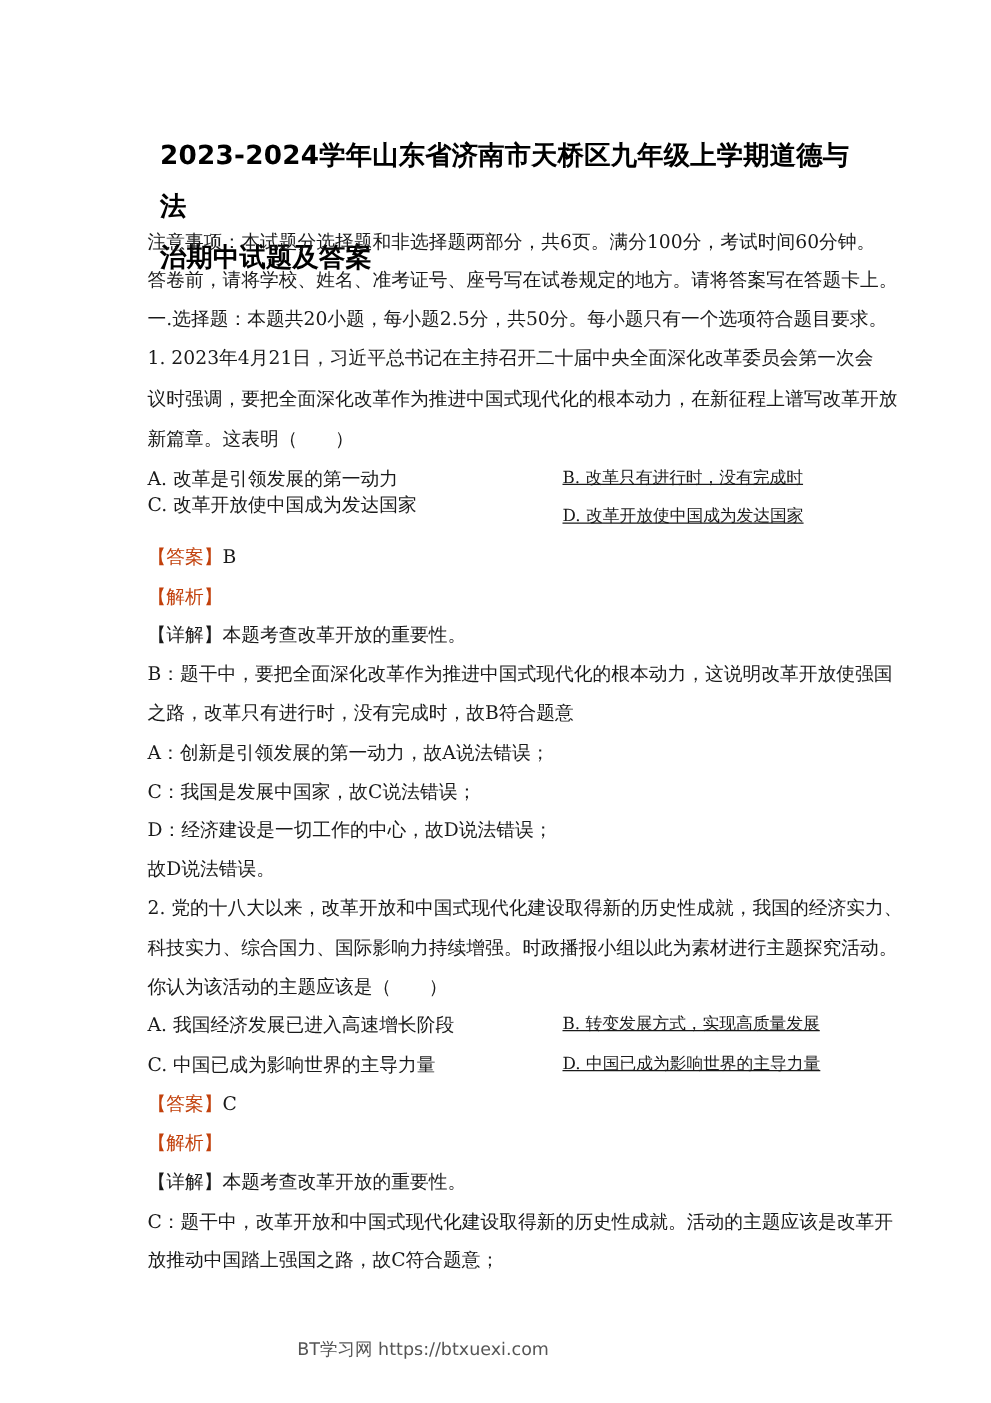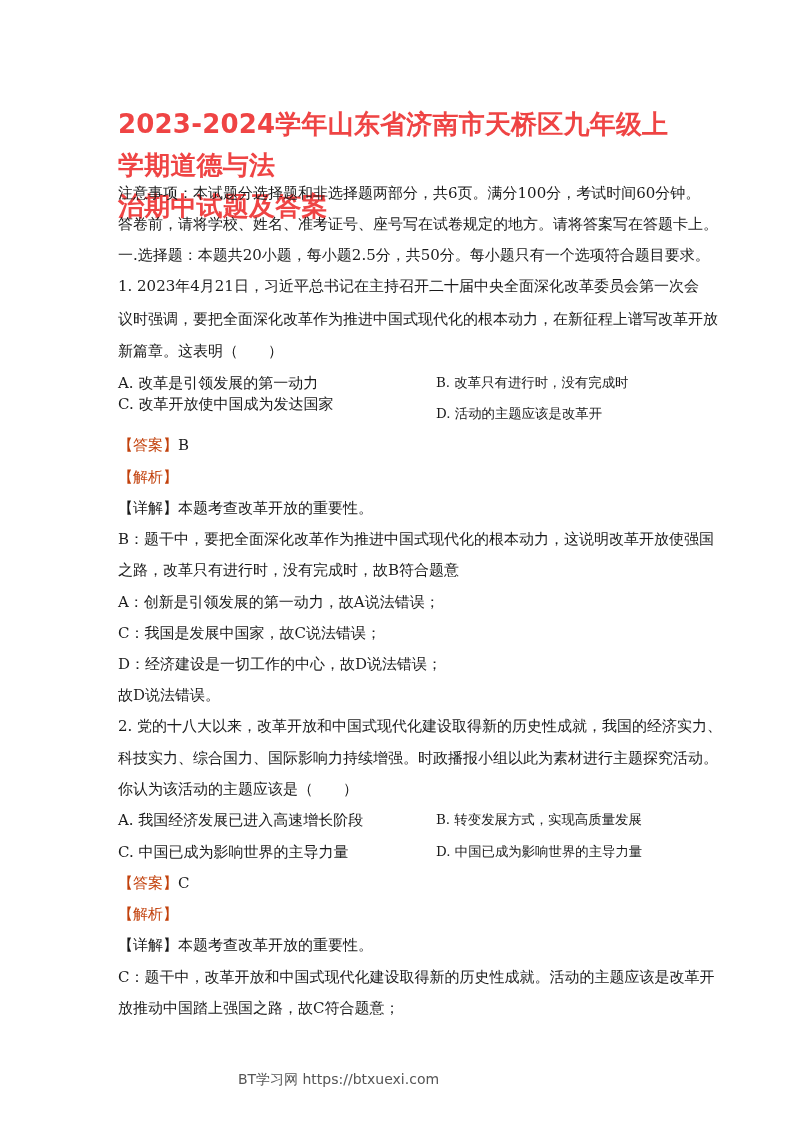--- a/index.html
+++ b/index.html
@@ -1,22 +1,22 @@
 <!DOCTYPE html>
 <html><head>
 <meta charset="utf-8">
 <style>
   html, body { margin: 0; padding: 0; background: #ffffff; }
   body { width: 793px; height: 1122px; position: relative; overflow: hidden;
          font-family: "DejaVu Serif", "Liberation Serif", serif; color: #1a1a1a; }
-  .title { position: absolute; left: 118px; top: 104px; width: 570px;
+  .title { position: absolute; left: 128px; top: 104px; width: 570px;
            font-family: "DejaVu Sans", "Liberation Sans", sans-serif; font-weight: bold;
-           font-size: 26px; line-height: 41px; color: #ef4444; letter-spacing: 0.2px; }
+           font-size: 21px; line-height: 41px; color: #000000; letter-spacing: 0.2px; }
   .line { position: absolute; left: 118px; font-size: 15px; line-height: 18px; white-space: nowrap; }
-  .opt-right { position: absolute; left: 436px; font-size: 13.4px; line-height: 18px; white-space: nowrap; }
+  .opt-right { position: absolute; left: 450px; font-size: 13.4px; line-height: 18px; white-space: nowrap; text-decoration: underline; }
   .blue { color: #c2410c; }
   .footer { position: absolute; left: 0; width: 677px; top: 1071px; text-align: center;
             font-family: "DejaVu Sans", "Liberation Sans", sans-serif; font-size: 14px; color: #555; }
 </style>
 </head>
 <body>
 
 <div class="title">
   <div>2023-2024学年山东省济南市天桥区九年级上学期道德与法</div>
   <div>治期中试题及答案</div>
@@ -26,21 +26,21 @@
 <div class="line" style="top:215px">答卷前，请将学校、姓名、准考证号、座号写在试卷规定的地方。请将答案写在答题卡上。</div>
 <div class="line" style="top:246px">一.选择题：本题共20小题，每小题2.5分，共50分。每小题只有一个选项符合题目要求。</div>
 
 <div class="line" style="top:277px">1. 2023年4月21日，习近平总书记在主持召开二十届中央全面深化改革委员会第一次会</div>
 <div class="line" style="top:310px">议时强调，要把全面深化改革作为推进中国式现代化的根本动力，在新征程上谱写改革开放</div>
 <div class="line" style="top:342px">新篇章。这表明（　　）</div>
 
 <div class="line" style="top:374px">A. 改革是引领发展的第一动力</div>
 <div class="opt-right" style="top:374px">B. 改革只有进行时，没有完成时</div>
 <div class="line" style="top:395px">C. 改革开放使中国成为发达国家</div>
-<div class="opt-right" style="top:405px">D. 活动的主题应该是改革开</div>
+<div class="opt-right" style="top:405px">D. 改革开放使中国成为发达国家</div>
 
 <div class="line" style="top:436px">
   <span class="blue">【答案】</span><span>B</span>
 </div>
 <div class="line blue" style="top:468px">【解析】</div>
 <div class="line" style="top:499px">
   <span>【详解】</span><span>本题考查改革开放的重要性。</span>
 </div>
 <div class="line" style="top:530px">B：题干中，要把全面深化改革作为推进中国式现代化的根本动力，这说明改革开放使强国</div>
 <div class="line" style="top:561px">之路，改革只有进行时，没有完成时，故B符合题意</div>

